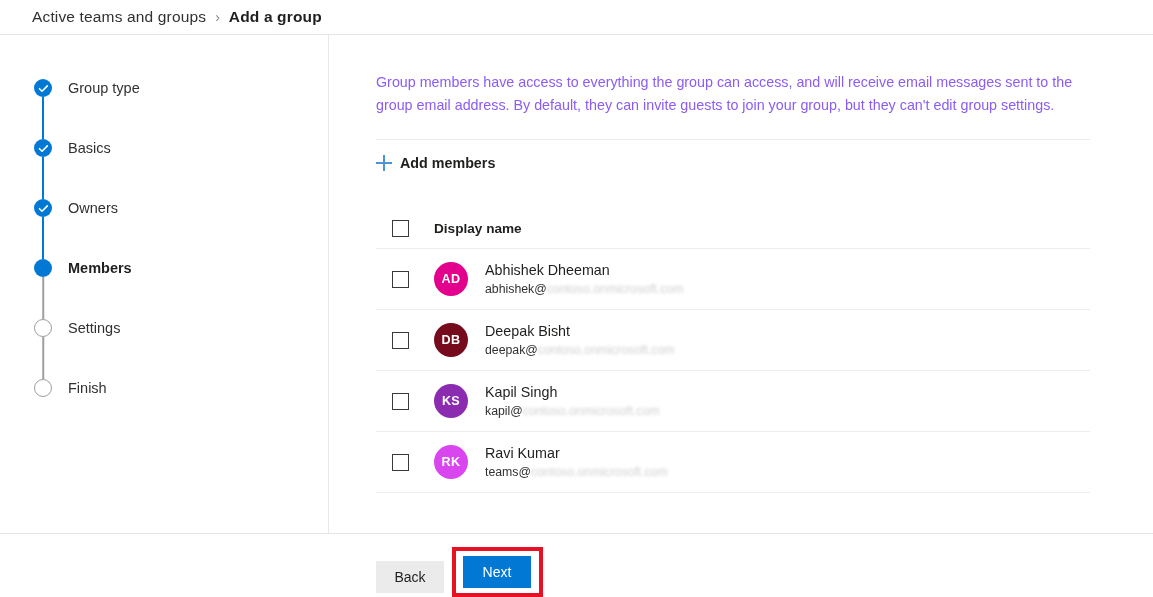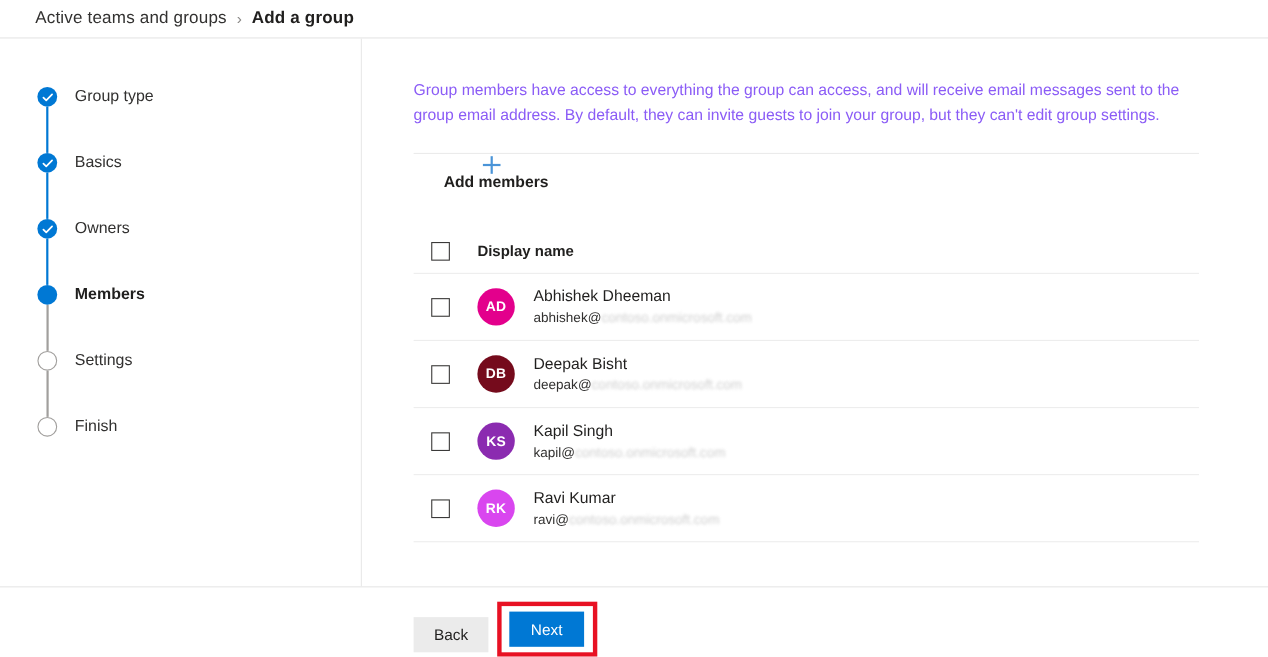--- a/index.html
+++ b/index.html
@@ -154,21 +154,20 @@
     background: #ebebeb;
     width: 714px;
   }
   .add-members {
     display: flex;
     align-items: center;
     height: 42px;
     margin-top: 2px;
     cursor: pointer;
     width: 150px;
-    flex-direction: column;
   }
   .plus-icon {
     width: 16px;
     height: 16px;
     position: relative;
     margin-right: 8px;
     flex: none;
   }
   .plus-icon::before,
   .plus-icon::after {
@@ -443,21 +442,21 @@
         </div>
       </div>
 
       <div class="table-row">
         <div class="col-check">
           <div class="checkbox"></div>
         </div>
         <div class="avatar" style="background:#d946ef">RK</div>
         <div class="person">
           <div class="person-name">Ravi Kumar</div>
-          <div class="person-email"><span>ravi@</span><span class="email-redacted">contoso.onmicrosoft.com</span></div>
+          <div class="person-email"><span>teams@</span><span class="email-redacted">contoso.onmicrosoft.com</span></div>
         </div>
       </div>
 
     </div>
   </div>
 </div>
 
 <div class="footer-rule"></div>
 <div class="footer">
   <button class="btn btn-back">Back</button>

